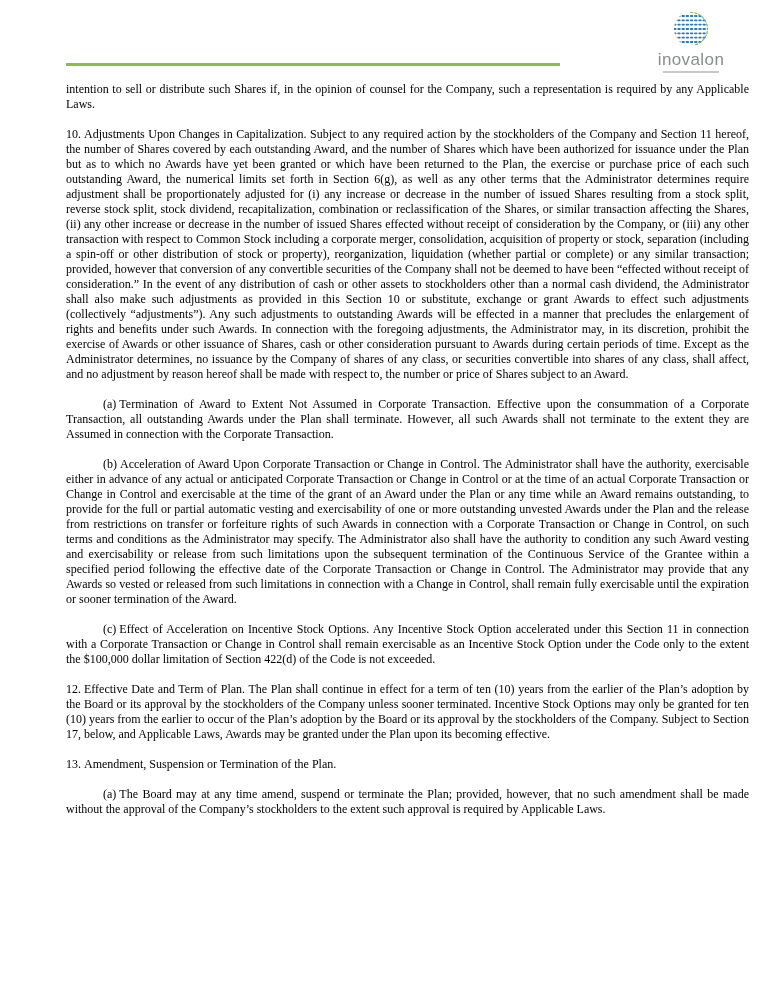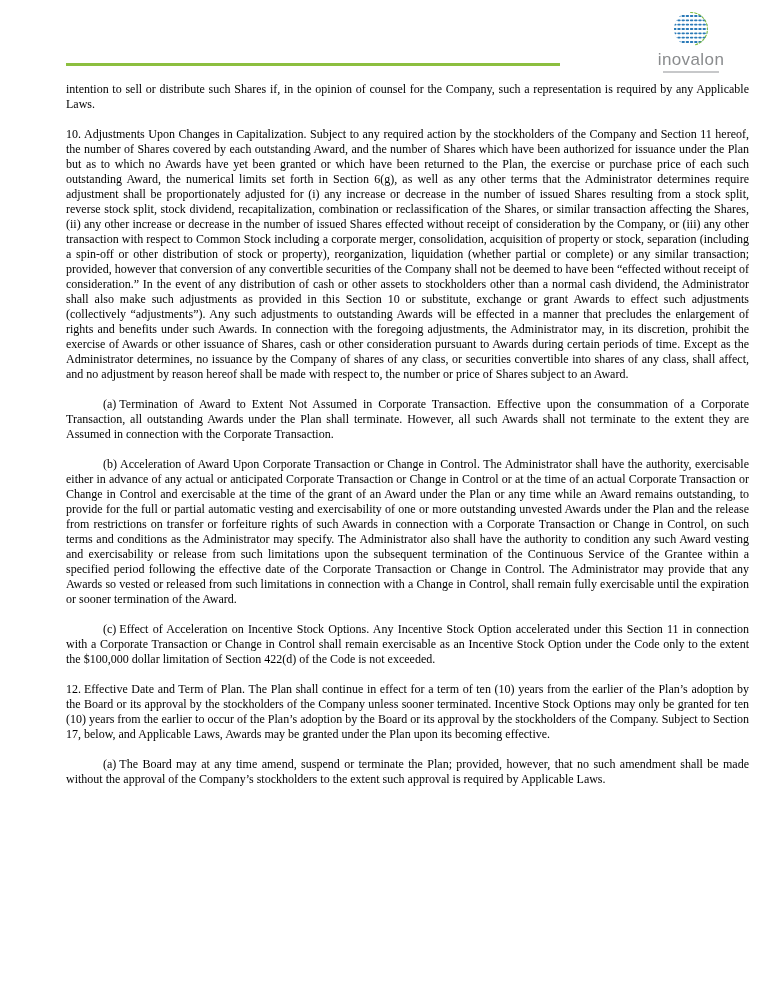--- a/index.html
+++ b/index.html
@@ -103,17 +103,18 @@
 
 
     <p class="para indent"><span class="num">(a)</span><span class="u">Termination of Award to Extent Not Assumed in Corporate Transaction</span><span>. Effective upon the consummation of a Corporate Transaction, all outstanding Awards under the Plan shall terminate. However, all such Awards shall not terminate to the extent they are Assumed in connection with the Corporate Transaction.</span></p>
 
     <p class="para indent"><span class="num">(b)</span><span class="u">Acceleration of Award Upon Corporate Transaction or Change in Control</span><span>. The Administrator shall have the authority, exercisable either in advance of any actual or anticipated Corporate Transaction or Change in Control or at the time of an actual Corporate Transaction or Change in Control and exercisable at the time of the grant of an Award under the Plan or any time while an Award remains outstanding, to provide for the full or partial automatic vesting and exercisability of one or more outstanding unvested Awards under the Plan and the release from restrictions on transfer or forfeiture rights of such Awards in connection with a Corporate Transaction or Change in Control, on such terms and conditions as the Administrator may specify. The Administrator also shall have the authority to condition any such Award vesting and exercisability or release from such limitations upon the subsequent termination of the Continuous Service of the Grantee within a specified period following the effective date of the Corporate Transaction or Change in Control. The Administrator may provide that any Awards so vested or released from such limitations in connection with a Change in Control, shall remain fully exercisable until the expiration or sooner termination of the Award.</span></p>
 
     <p class="para indent"><span class="num">(c)</span><span class="u">Effect of Acceleration on Incentive Stock Options</span><span>. Any Incentive Stock Option accelerated under this Section 11 in connection with a Corporate Transaction or Change in Control shall remain exercisable as an Incentive Stock Option under the Code only to the extent the $100,000 dollar limitation of Section 422(d) of the Code is not exceeded.</span></p>
 
     <p class="para"><span class="num">12.</span><span class="u">Effective Date and Term of Plan</span><span>.  The Plan shall continue in effect for a term of ten (10) years from the earlier of the Plan’s adoption by the Board or its approval by the stockholders of the Company unless sooner terminated. Incentive Stock Options may only be granted for ten (10) years from the earlier to occur of the Plan’s adoption by the Board or its approval by the stockholders of the Company. Subject to Section 17, below, and Applicable Laws, Awards may be granted under the Plan upon its becoming effective.</span></p>
 
+    <p class="para"><span class="num">13.</span><span class="u">Amendment, Suspension or Termination of the Plan</span><span>.</span></p>
 
     <p class="para indent"><span class="num">(a)</span><span>The Board may at any time amend, suspend or terminate the Plan; provided, however, that no such amendment shall be made without the approval of the Company’s stockholders to the extent such approval is required by Applicable Laws.</span></p>
 
   </div>
 </div>
 
 </body></html>

